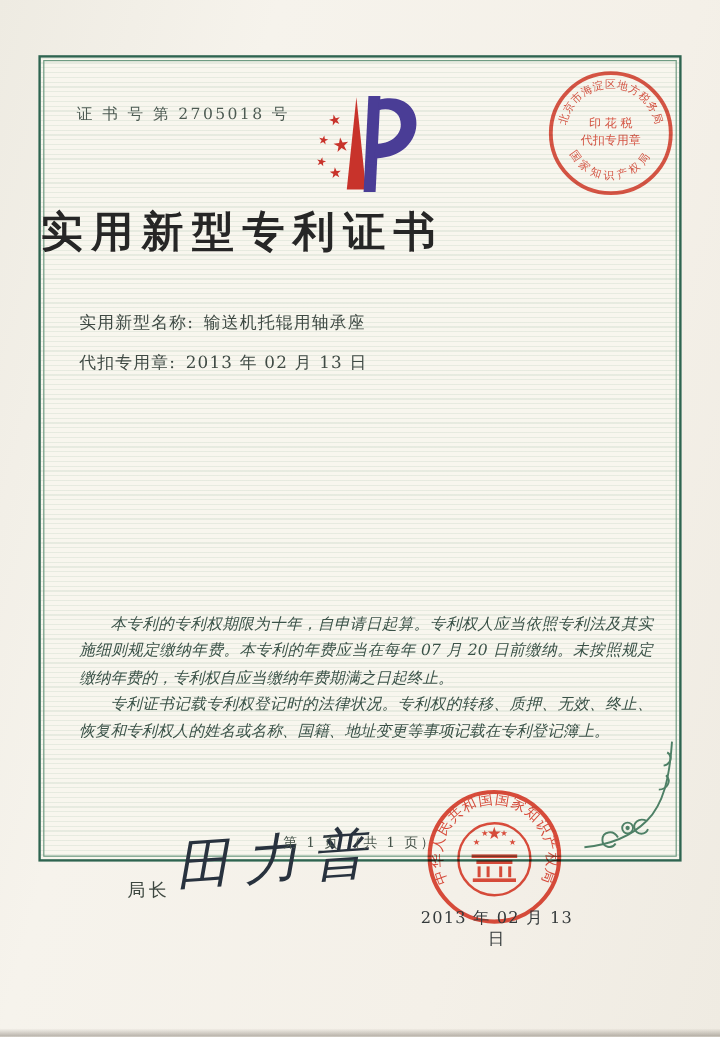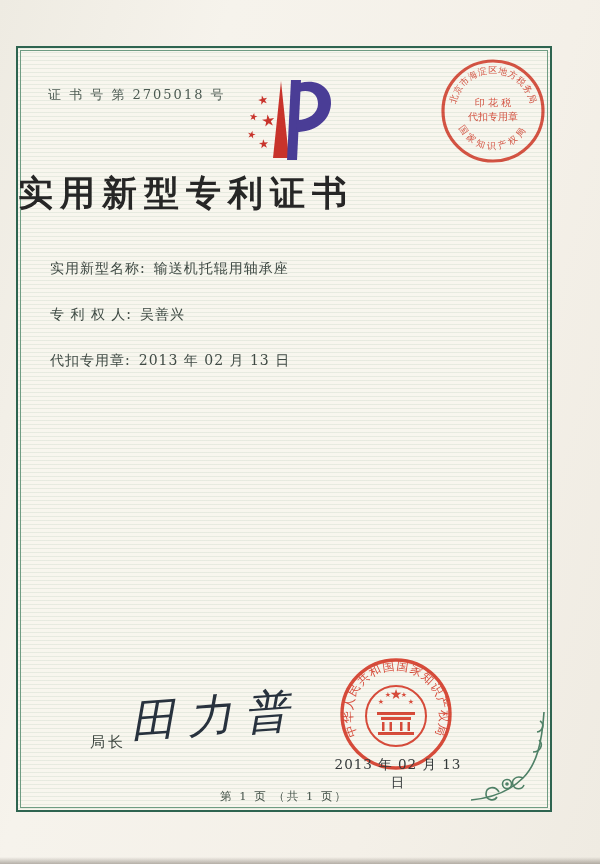--- a/index.html
+++ b/index.html
@@ -11,21 +11,21 @@
   }
   .page {
     position:absolute; inset:0;
     background:linear-gradient(105deg,#eeebe2 0%,#f6f3ec 28%,#f4f0e8 70%,#efebe2 100%);
   }
   .page::after{ 
     content:""; position:absolute; left:0; right:0; bottom:0; height:7px;
     background:linear-gradient(180deg,rgba(60,50,40,0) 0%,rgba(60,50,40,.35) 100%);
   }
   .frame {
-    position:absolute; left:16px; top:46px; width:536px; height:766px;
+    position:absolute; left:32px; top:46px; width:536px; height:672px;
     border:2px solid #2e6450;
     background-color:#f8f6ee;
     background-image:repeating-linear-gradient(180deg,
       rgba(140,175,150,.16) 0px, rgba(140,175,150,.16) 1px,
       transparent 1px, transparent 4px);
   }
   .frame::before {
     content:""; position:absolute; inset:2px;
     border:1px solid #6f9c83; pointer-events:none;
   }
@@ -38,21 +38,21 @@
     opacity:.88; mix-blend-mode:multiply;
   }
   .logo { position:absolute; left:216px; top:30px; width:105px; height:88px; }
   .title {
     position:absolute; left:0; top:122px; width:100%;
     text-align:left; font-size:35px; font-weight:bold;
     letter-spacing:7px; color:#262626;
   }
   .fields {
     position:absolute; left:32px; top:212px; width:470px;
-    display:flex; flex-direction:column; gap:28px;justify-content:center;
+    display:flex; flex-direction:column; gap:16px;justify-content:center;
   }
   .field-row { font-size:14px; color:#3f4a44; letter-spacing:1px; white-space:nowrap; }
   .field-row .lbl { margin-right:8px; }
   .paras {
     position:absolute; left:32px; top:462px; width:478px;
     font-size:13px; line-height:1.72; color:#3a5248;
     font-style:italic; text-align:justify;
   }
   .paras p { text-indent:2em; }
   .sig-label {
@@ -117,28 +117,27 @@
       <path fill="#4a3d96" d="M66 5 C86 0 98 12 97 26 C96 44 80 54 62 54 L63 42 C75 42 84 35 84 26 C84 15 75 11 65 14 Z"></path>
     </svg>
 
     <div class="title">实用新型专利证书</div>
 
     <div class="fields">
       <div class="field-row">
         <span class="lbl">实用新型名称:</span><span>输送机托辊用轴承座</span>
       </div>
       <div class="field-row">
-        <span class="lbl">专 利 权 人:</span><span>吴善兴</span>
-      </div>
-      <div class="field-row">
         <span class="lbl">代扣专用章:</span><span>2013 年 02 月 13 日</span>
       </div>
     </div>
 
     <div class="paras">
+      <p>本专利的专利权期限为十年，自申请日起算。专利权人应当依照专利法及其实施细则规定缴纳年费。本专利的年费应当在每年 07 月 20 日前缴纳。未按照规定缴纳年费的，专利权自应当缴纳年费期满之日起终止。</p>
+      <p>专利证书记载专利权登记时的法律状况。专利权的转移、质押、无效、终止、恢复和专利权人的姓名或名称、国籍、地址变更等事项记载在专利登记簿上。</p>
     </div>
 
     <div class="sig-label">局长</div>
     <div class="sig-name">田力普</div>
 
     <svg class="office-seal" viewBox="0 0 120 120">
       <defs>
         <path id="sealRing" d="M21.9 82 A44 44 0 1 1 98.1 82" fill="none"></path>
       </defs>
       <circle cx="60" cy="60" r="54" fill="none" stroke="#dd3b2a" stroke-width="3.4"></circle>

